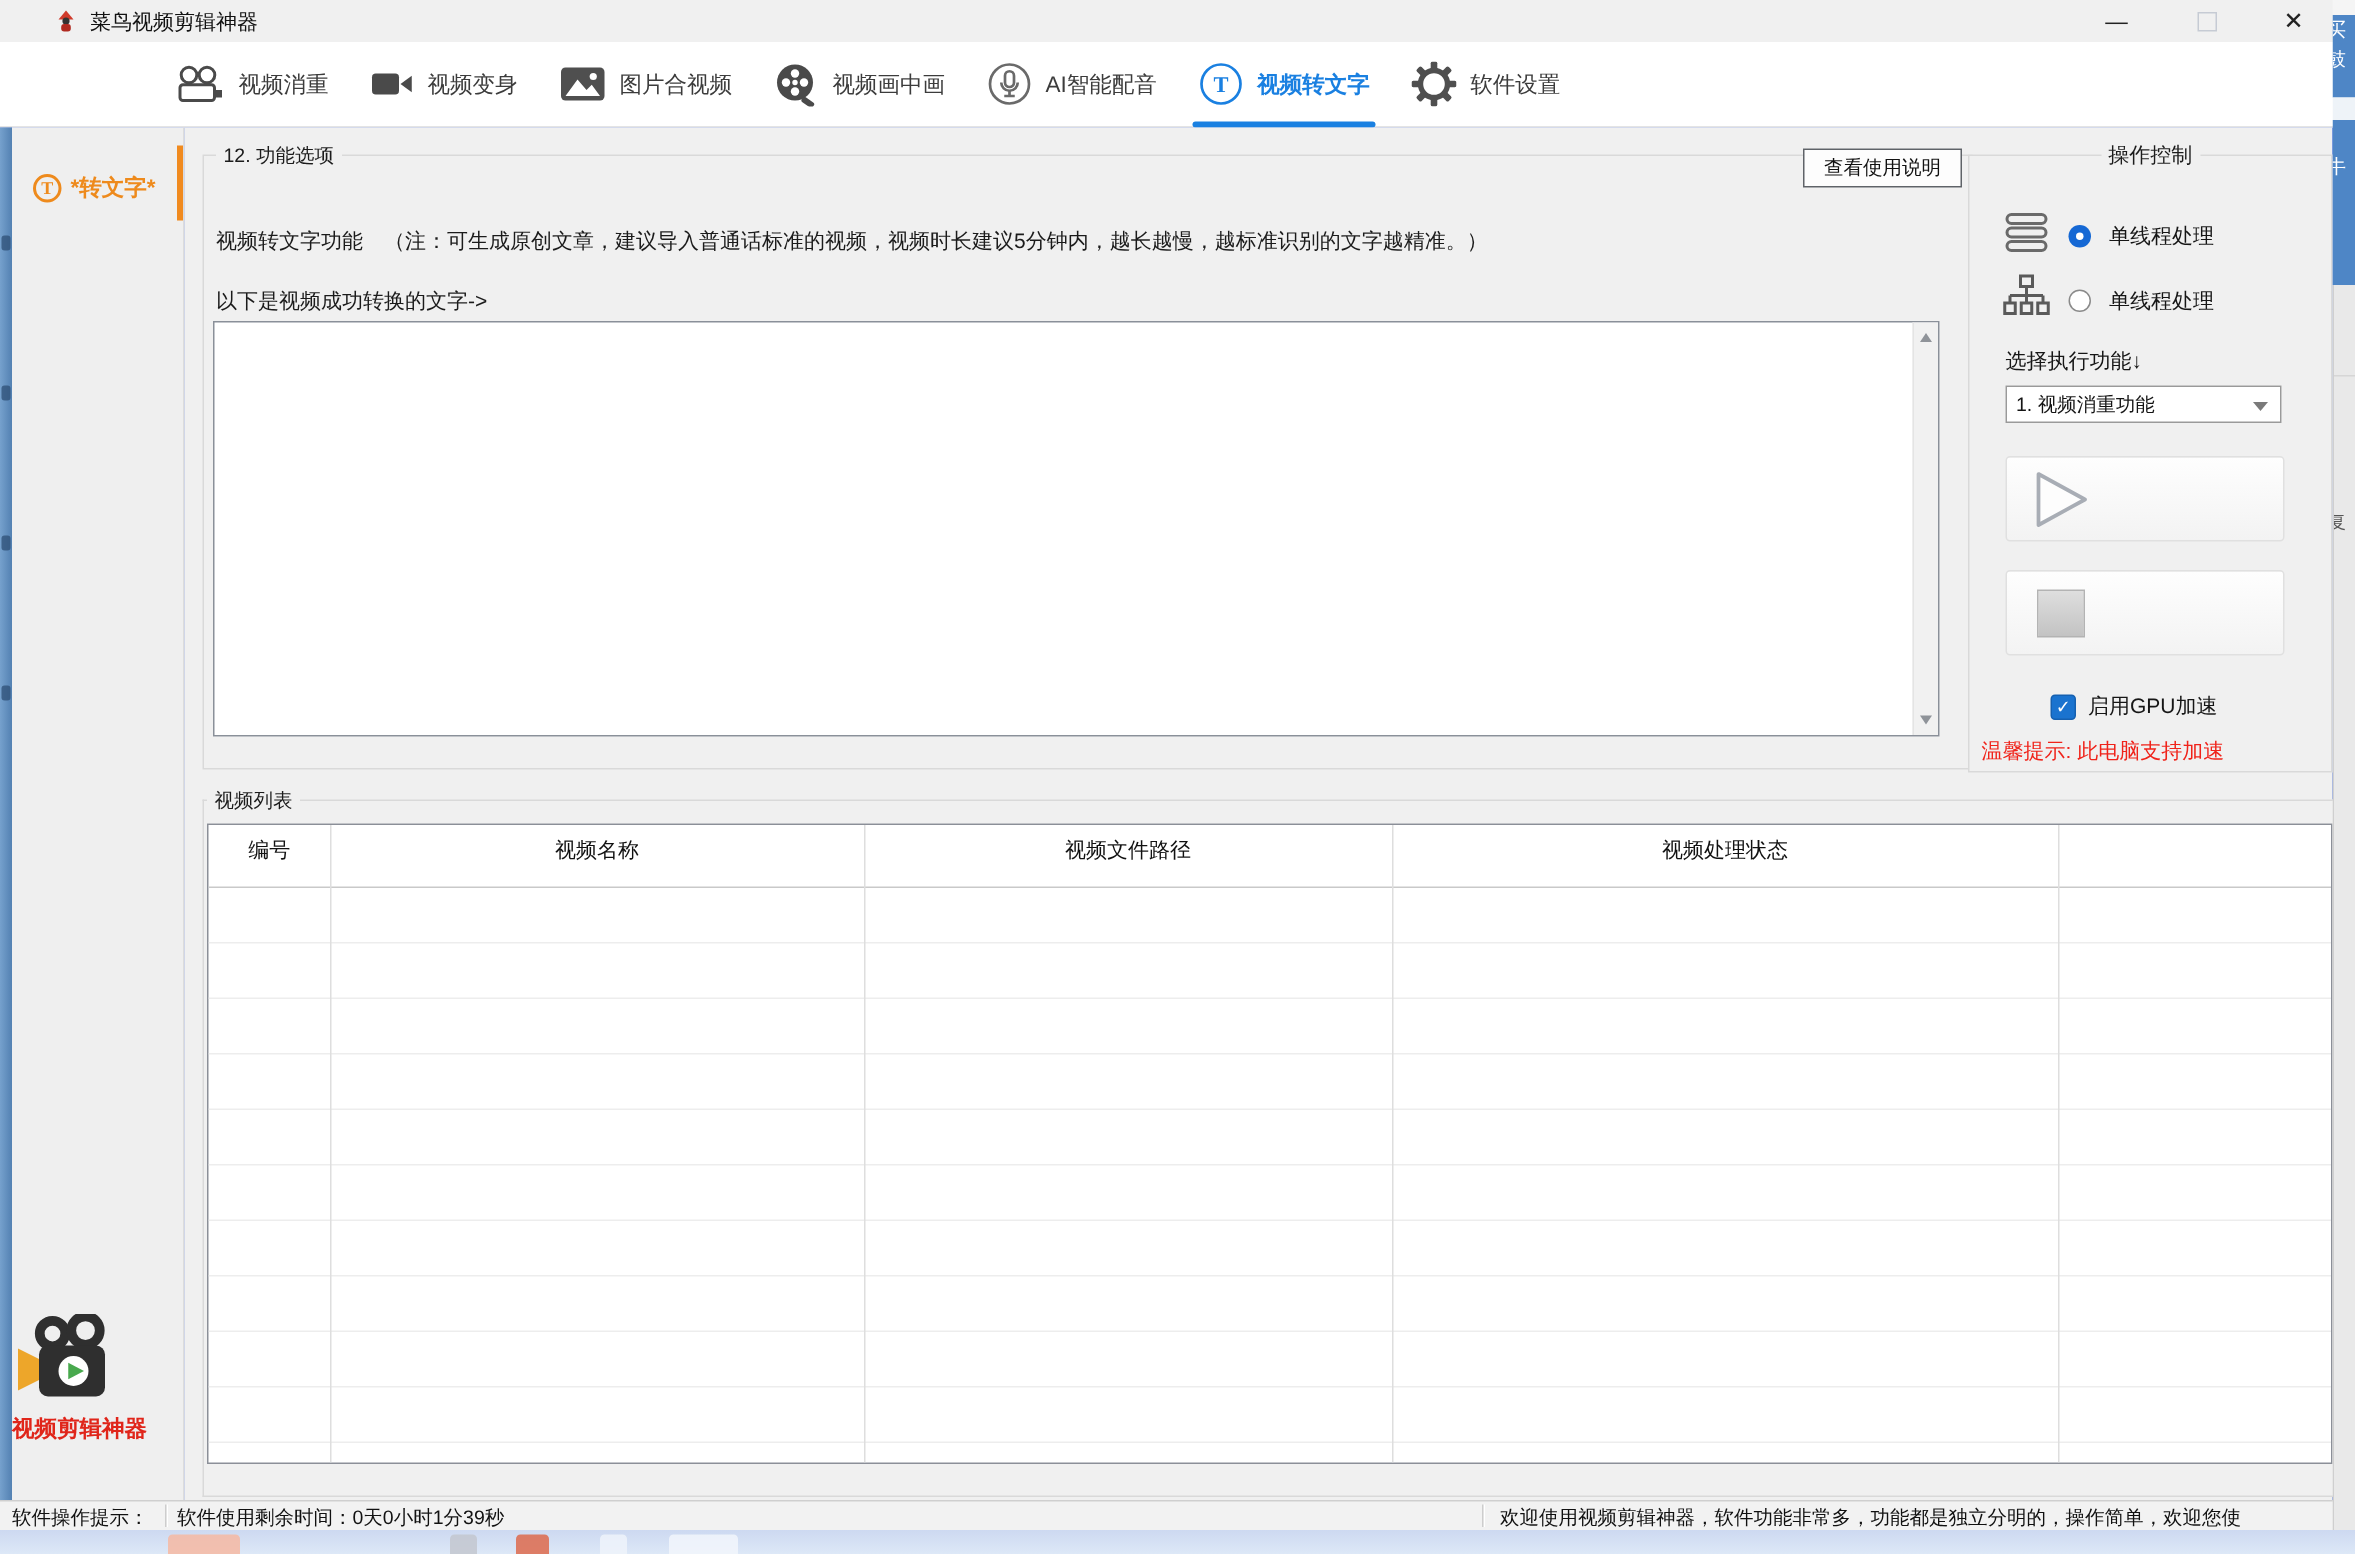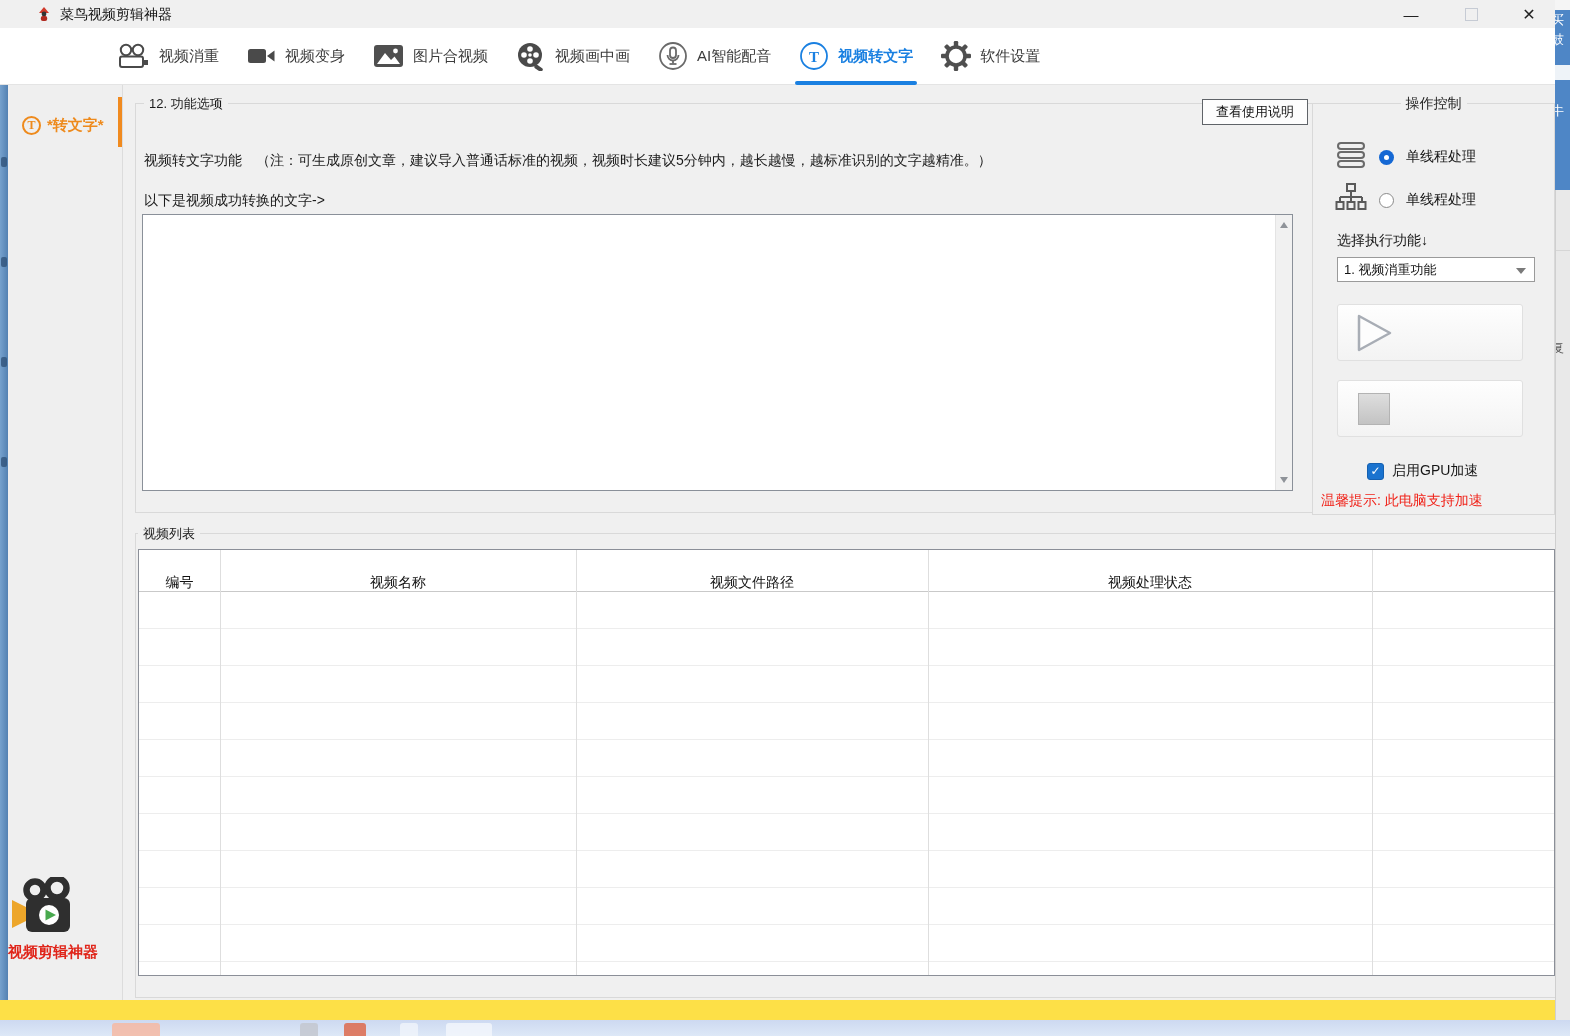--- a/index.html
+++ b/index.html
@@ -1,18 +1,18 @@
 <!DOCTYPE html>
 <html><head>
 <meta charset="utf-8">
 <style>
   * { margin:0; padding:0; box-sizing:border-box; }
   html,body { width:1570px; height:1036px; }
   body { font-family:"Liberation Sans","DejaVu Sans",sans-serif; background:#f0f0f0; }
-  #app { position:relative; width:1570px; height:1036px; overflow:hidden; background:#fde047; }
+  #app { position:relative; width:1570px; height:1036px; overflow:hidden; background:#1d4ed8; }
 
   
   .titlebar { position:absolute; left:0; top:0; width:1570px; height:28px; background:#f0f0f0; }
   .titlebar .appicon { position:absolute; left:36px; top:6px; width:16px; height:16px; }
   .titlebar .apptitle { position:absolute; left:60px; top:6px; font-size:14px; color:#111; }
   .winbtn { position:absolute; top:0; width:46px; height:28px; display:flex; align-items:center; justify-content:center; color:#222; }
   .winbtn.min { left:1388px; font-size:15px; }
   .winbtn.max { left:1448px; }
   .winbtn.max .maxbox { width:13px; height:13px; border:1px solid #c6cbd4; }
   .winbtn.close { left:1506px; font-size:16px; }
@@ -55,35 +55,35 @@
   
   .ctrlbox { left:1189px; top:18px; width:243px; height:412px; }
   .ctrlbox .grouplabel { left:50%; transform:translateX(-50%); font-size:14px; }
   .ctl-row { position:absolute; left:22px; display:flex; align-items:center; gap:12px; }
   .radio { width:15px; height:15px; border-radius:50%; }
   .radio.sel { background:#1568d4; position:relative; }
   .radio.sel::after { content:""; position:absolute; left:5px; top:5px; width:5px; height:5px; background:#fff; border-radius:50%; }
   .radio.unsel { background:#fff; border:1px solid #8a8a8a; }
   .ctl-label { font-size:14px; color:#161616; }
   .sel-label { position:absolute; left:24px; top:128px; font-size:14px; color:#161616; }
-  .dropdown { position:absolute; left:24px; top:153px; width:198px; height:25px; background:#fff; border:1px solid #9a9a9a; font-size:13px; color:#141414; display:flex; align-items:center; padding-left:6px; }
+  .dropdown { position:absolute; left:24px; top:153px; width:184px; height:25px; background:#fff; border:1px solid #9a9a9a; font-size:13px; color:#141414; display:flex; align-items:center; padding-left:6px; }
   .dropdown .chev { position:absolute; right:8px; top:10px; width:0; height:0; border-left:5px solid transparent; border-right:5px solid transparent; border-top:6px solid #7a7a7a; }
   .bigbtn { position:absolute; left:24px; width:186px; height:57px; background:linear-gradient(#fefefe,#f3f3f3); border:1px solid #e0e0e0; border-radius:3px; display:flex; align-items:center; }
   .bigbtn.play { top:200px; }
   .bigbtn.stop { top:276px; }
   .stop-square { margin-left:20px; width:32px; height:32px; background:linear-gradient(#dedede,#c3c3c3); border:1px solid #b3b3b3; }
   .gpu-row { position:absolute; left:54px; top:358px; display:flex; align-items:center; gap:8px; }
   .checkbox { width:17px; height:17px; background:#1a73cf; border:1px solid #1560b0; border-radius:3px; color:#fff; font-size:12px; line-height:15px; text-align:center; }
   .hint { position:absolute; left:8px; top:388px; font-size:14px; color:#f0231a; white-space:nowrap; }
 
   
   .listbox { left:12px; top:448px; width:1432px; height:465px; border-right:none; }
   .vtable { position:absolute; left:2px; top:15px; width:1417px; height:427px; background:#ffffff; border:1px solid #8b8f98; overflow:hidden; }
   .vhead { position:relative; display:flex; height:42px; border-bottom:1px solid #c9c9c9; font-size:14px; color:#111; }
-  .vhead .hcell { display:flex; align-items:flex-start; justify-content:center; padding-top:8px;margin-top:16px; }
+  .vhead .hcell { display:flex; align-items:flex-start; justify-content:center; padding-top:8px; }
   .colline { position:absolute; top:0; bottom:0; width:1px; background:#dedede; }
   .vbody .vrow { height:37px; border-bottom:1px solid #ededed; }
 
   
   .statusbar { position:absolute; left:0; top:1000px; width:1570px; height:20px; background:#f2f2f2; border-top:1px solid #cfcfcf; font-size:13px; color:#111; }
   .statusbar .sep { position:absolute; top:2px; bottom:2px; width:1px; background:#cdcdcd; box-shadow:1px 0 0 #ffffff; }
   .st-left { position:absolute; left:8px; top:2px; }
   .st-time { position:absolute; left:118px; top:2px; }
   .st-right { position:absolute; left:1000px; top:2px; white-space:nowrap; overflow:hidden; width:556px; }
 
@@ -333,20 +333,27 @@
             <div class="vrow"></div>
             <div class="vrow"></div>
             <div class="vrow"></div>
             <div class="vrow"></div>
             <div class="vrow"></div>
           </div>
       </div>
     </div>
   </div>
 
+  <div class="statusbar">
+    <span class="st-left">软件操作提示：</span>
+    <span class="sep" style="left:110px"></span>
+    <span class="st-time">软件使用剩余时间：0天0小时1分39秒</span>
+    <span class="sep" style="left:988px"></span>
+    <span class="st-right">欢迎使用视频剪辑神器，软件功能非常多，功能都是独立分明的，操作简单，欢迎您使</span>
+  </div>
 
   <div class="taskbar">
     <span class="blob" style="left:112px;width:48px;background:#f6b9a2"></span>
     <span class="blob" style="left:300px;width:18px;background:#c3c7cf"></span>
     <span class="blob" style="left:344px;width:22px;background:#dd6a4c"></span>
     <span class="blob" style="left:400px;width:18px;background:#eef3fa"></span>
     <span class="blob" style="left:446px;width:46px;background:#f2f6fc"></span>
   </div>
 
   <div class="sliver">

